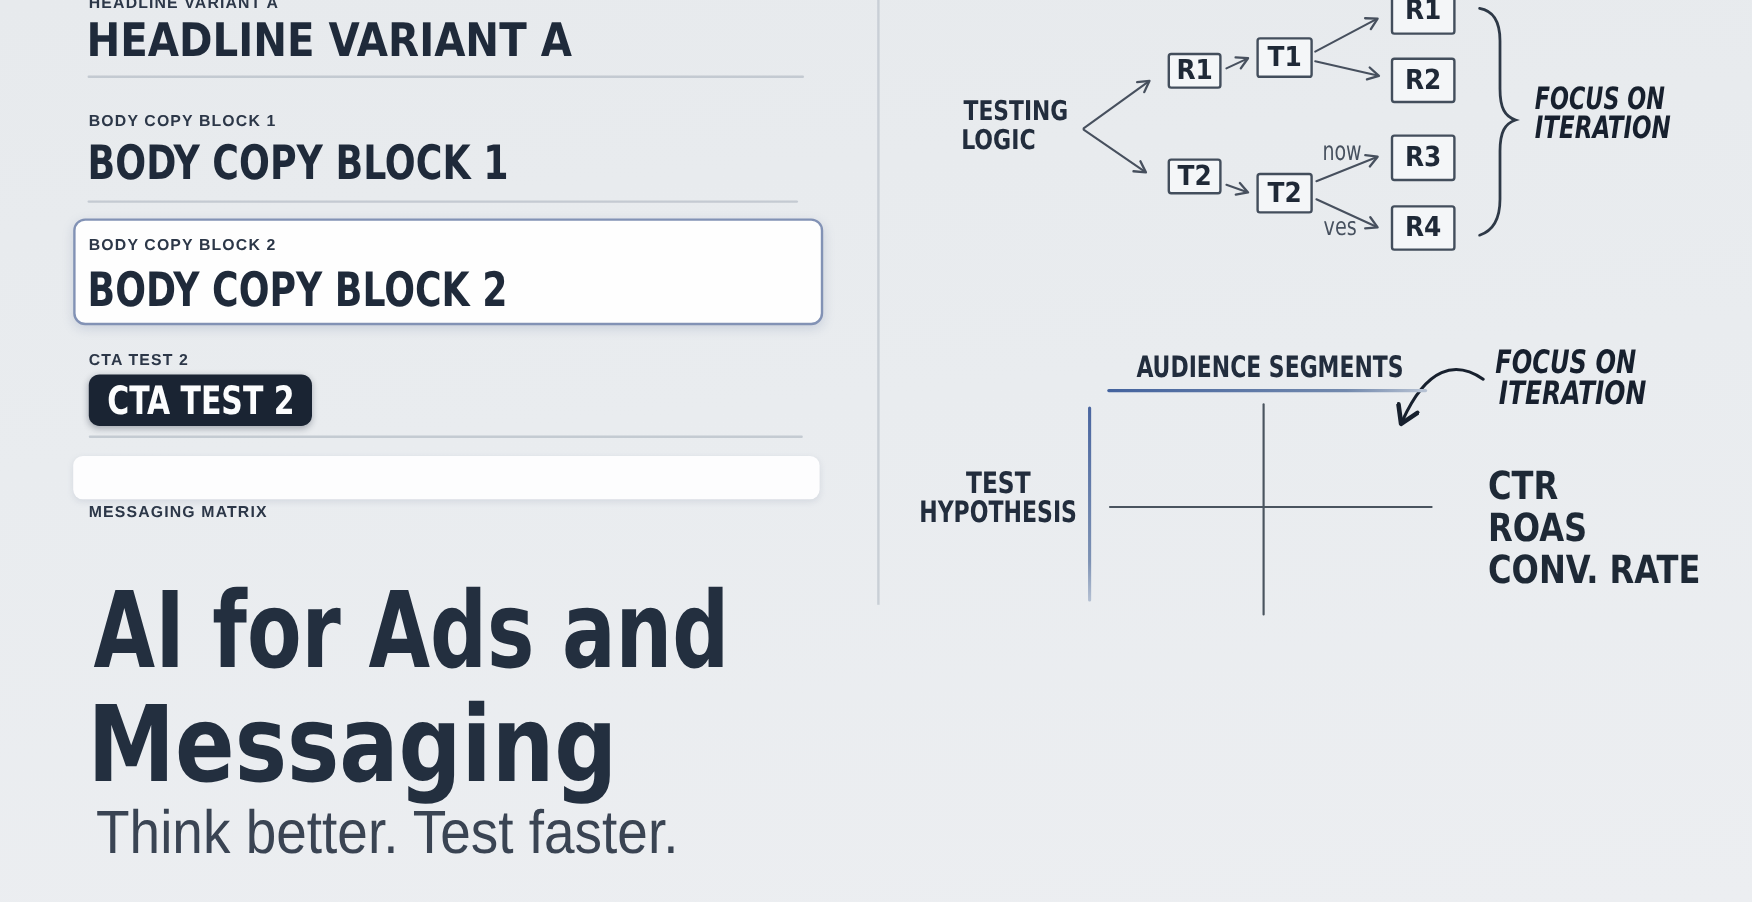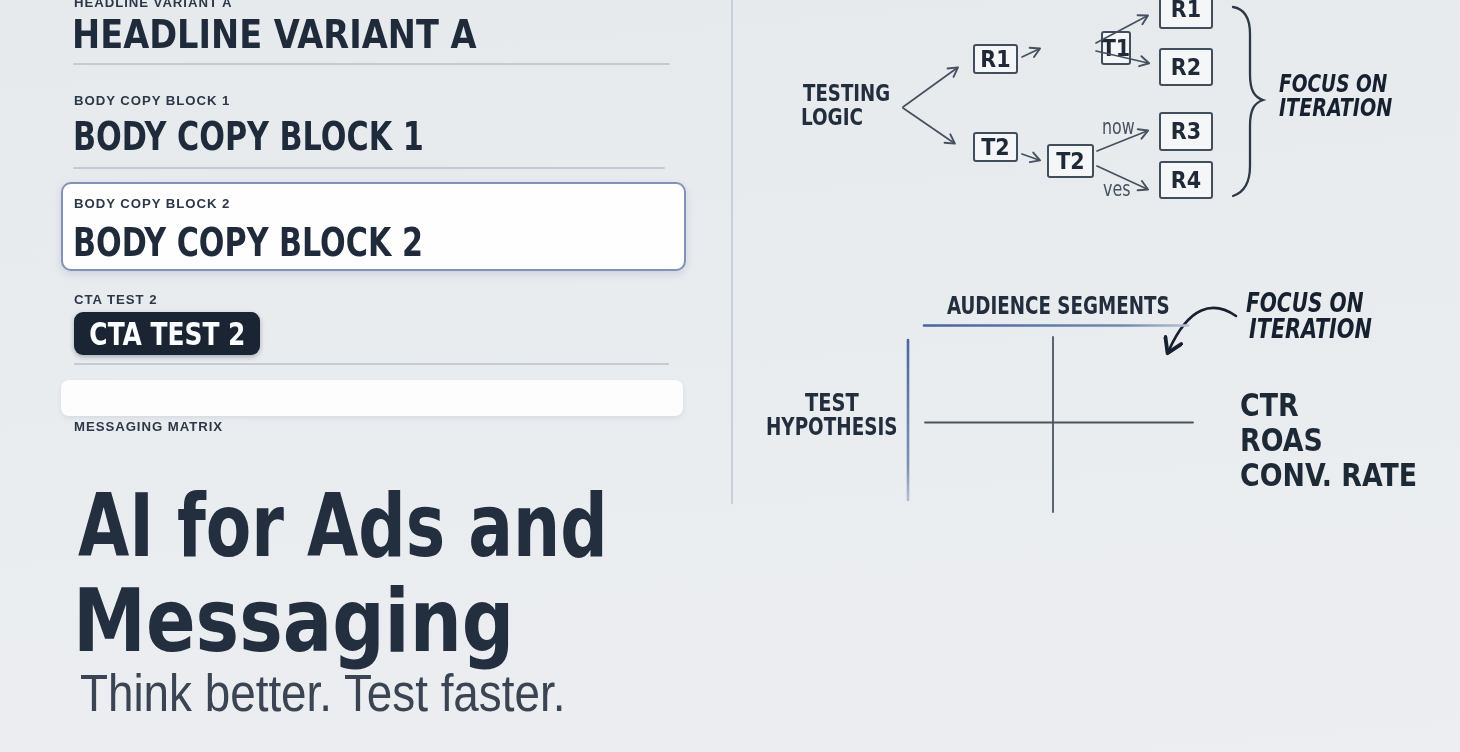--- a/index.html
+++ b/index.html
@@ -63,39 +63,39 @@
   <div class="t" id="subtitle" style="left:80px;top:668.1px;">Think better. Test faster.</div>
 
   <div id="panel-divider"></div>
 
   <div class="t cond dlabel" style="left:803px;top:82.1px;font-size:22.7px;transform:scaleX(0.89);">TESTING</div>
   <div class="t cond dlabel" style="left:801.3px;top:106.2px;font-size:22.7px;transform:scaleX(0.9);">LOGIC</div>
 
   <div class="node" style="left:973px;top:44px;width:45px;height:30px;">
     <span class="txt">R1</span>
   </div>
-  <div class="node" style="left:1101px;top:31px;width:30px;height:34px;">
+  <div class="node" style="left:1047px;top:31px;width:47px;height:34px;">
     <span class="txt">T1</span>
   </div>
   <div class="node" style="left:973px;top:132px;width:45px;height:30px;">
     <span class="txt">T2</span>
   </div>
   <div class="node" style="left:1047px;top:144px;width:47px;height:34px;">
     <span class="txt">T2</span>
   </div>
   <div class="node" style="left:1159px;top:-11px;width:54px;height:40px;">
     <span class="txt">R1</span>
   </div>
   <div class="node" style="left:1159px;top:48px;width:54px;height:38px;">
     <span class="txt">R2</span>
   </div>
   <div class="node" style="left:1159px;top:112px;width:54px;height:39px;">
     <span class="txt">R3</span>
   </div>
-  <div class="node" style="left:1159px;top:161px;width:54px;height:38px;">
+  <div class="node" style="left:1159px;top:171px;width:54px;height:38px;">
     <span class="txt">R4</span>
   </div>
 
   <div class="t edge" style="left:1102px;top:115.7px;font-size:22px;transform:scaleX(0.80);">now</div>
   <div class="t edge" style="left:1103.4px;top:179.4px;font-size:21px;transform:scaleX(0.845);">ves</div>
 
   <div class="t hand" style="left:1279px;top:70.5px;font-size:25.65px;transform:scaleX(0.805);">FOCUS ON</div>
   <div class="t hand" style="left:1279px;top:94.5px;font-size:25.65px;transform:scaleX(0.83);">ITERATION</div>
 
   <div class="t cond dlabel" style="left:946.5px;top:294.3px;font-size:24.6px;transform:scaleX(0.826);">AUDIENCE SEGMENTS</div>

